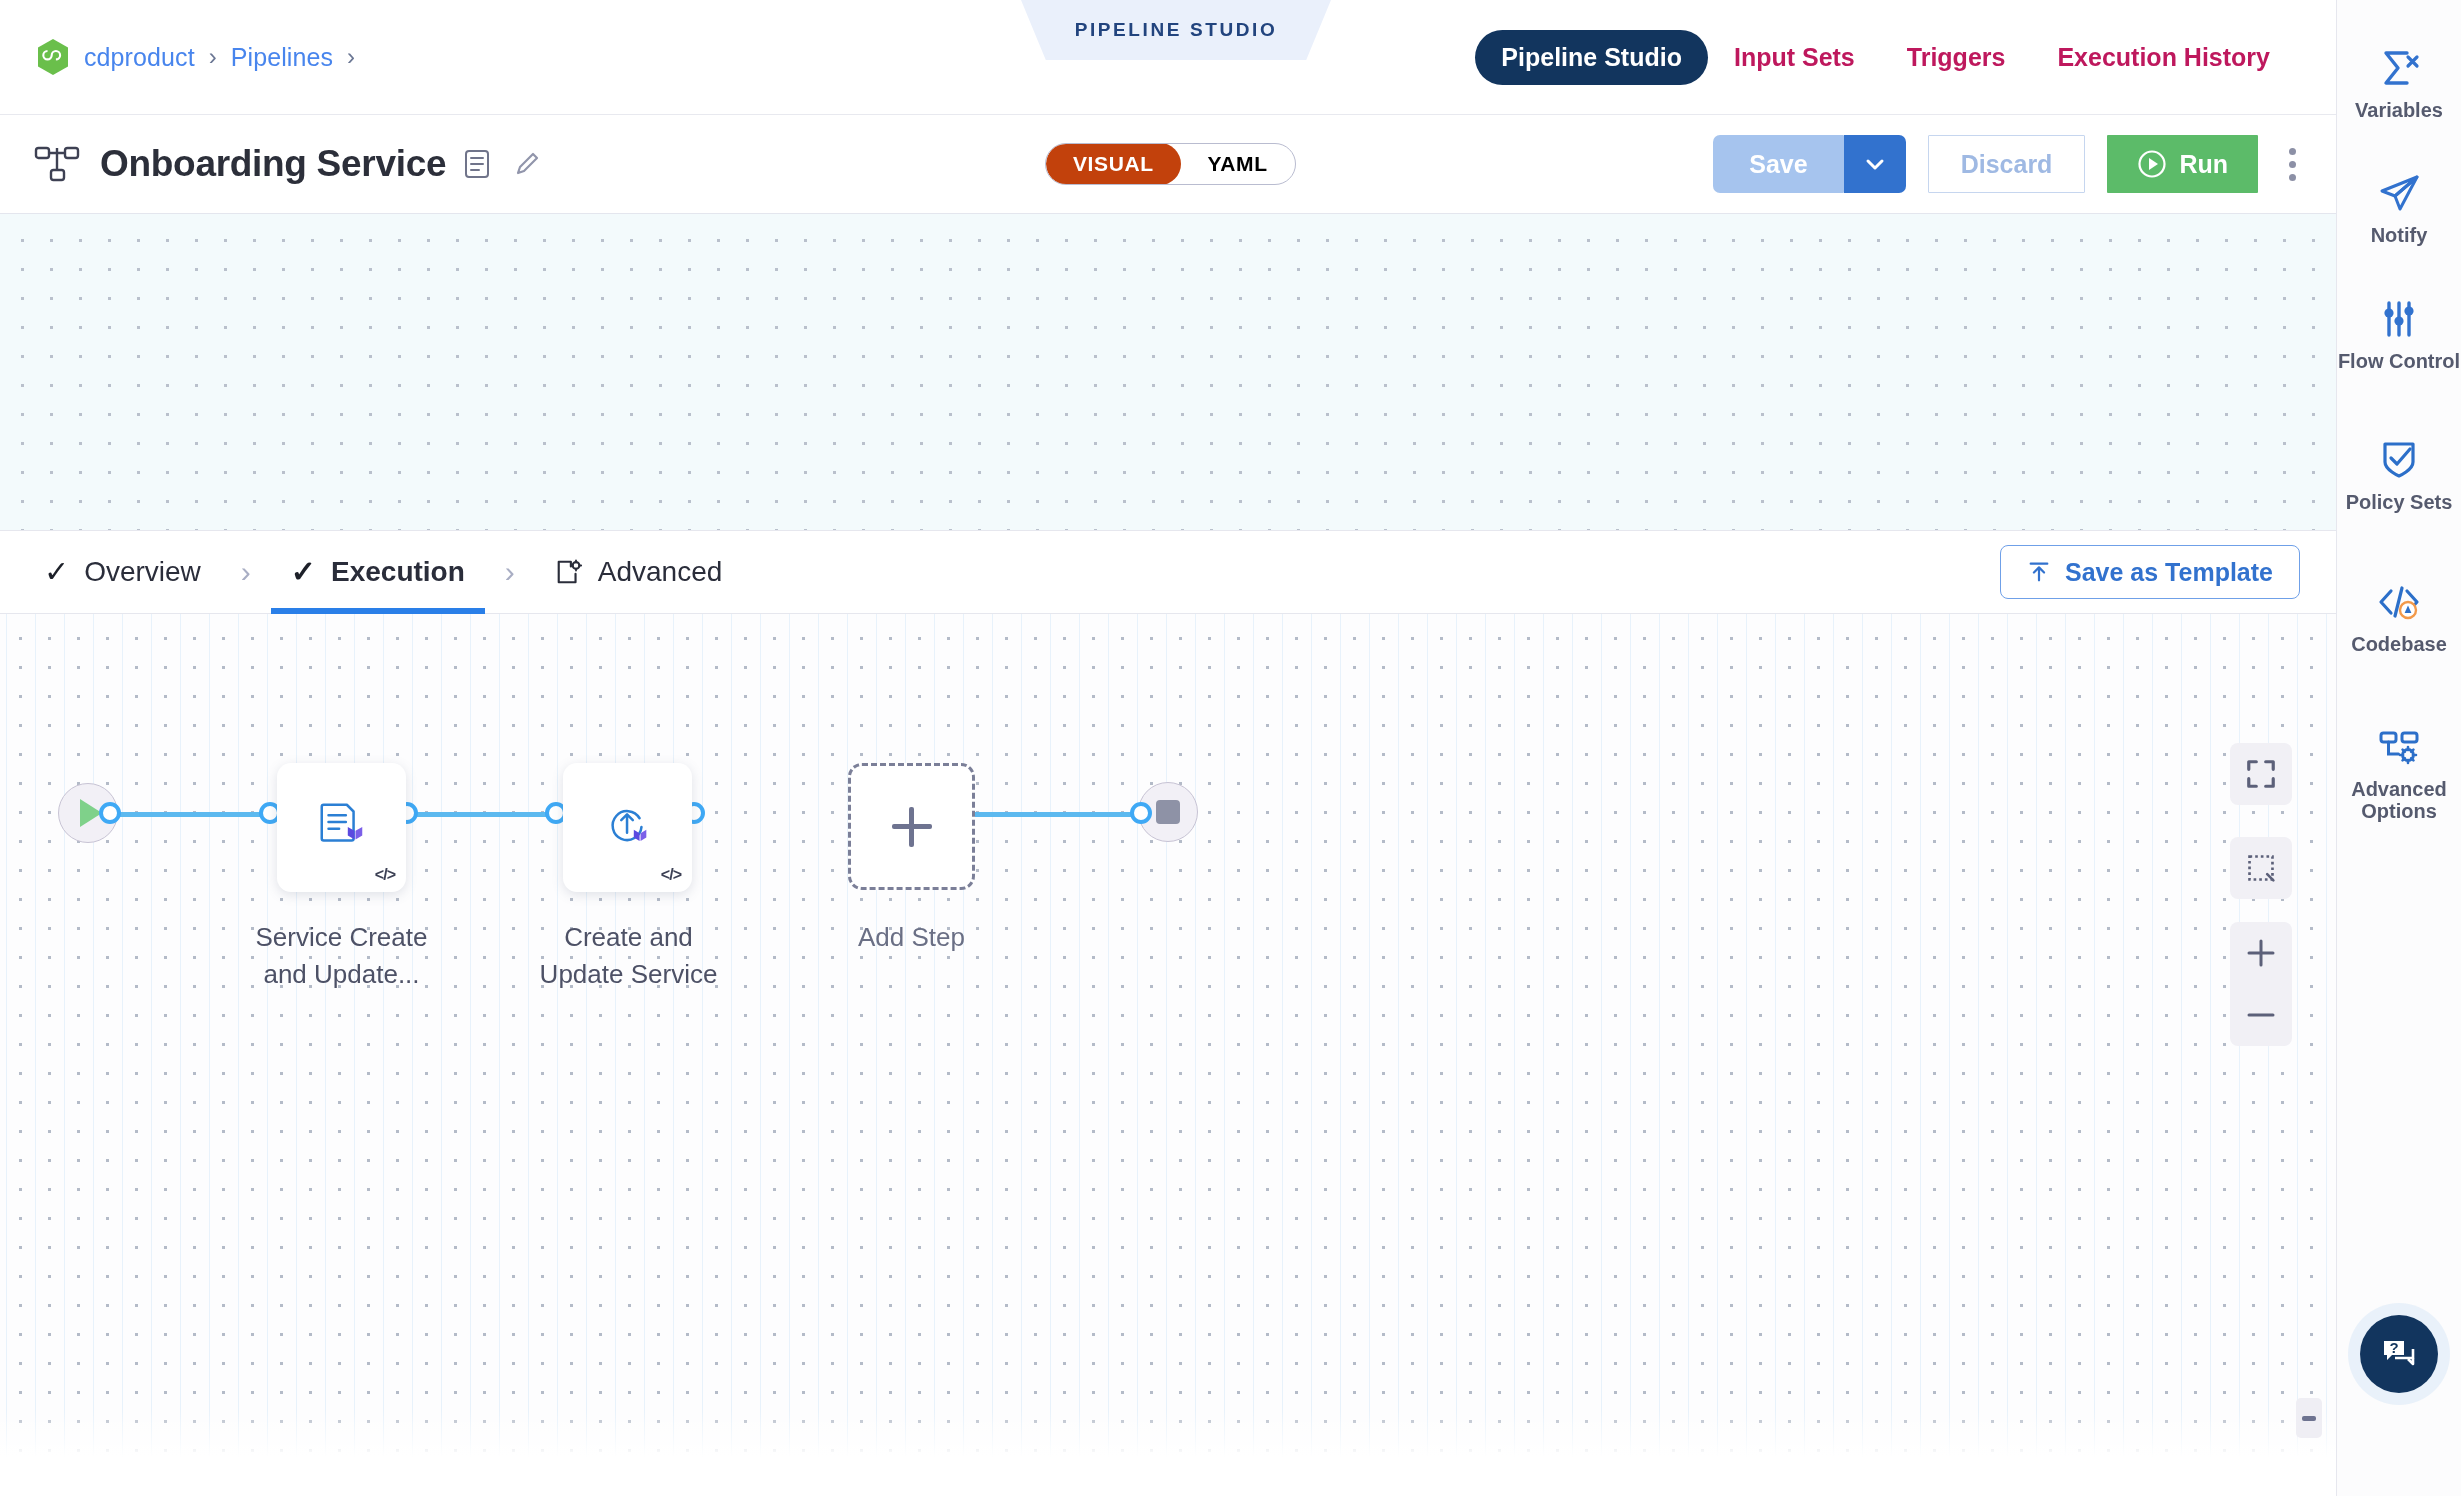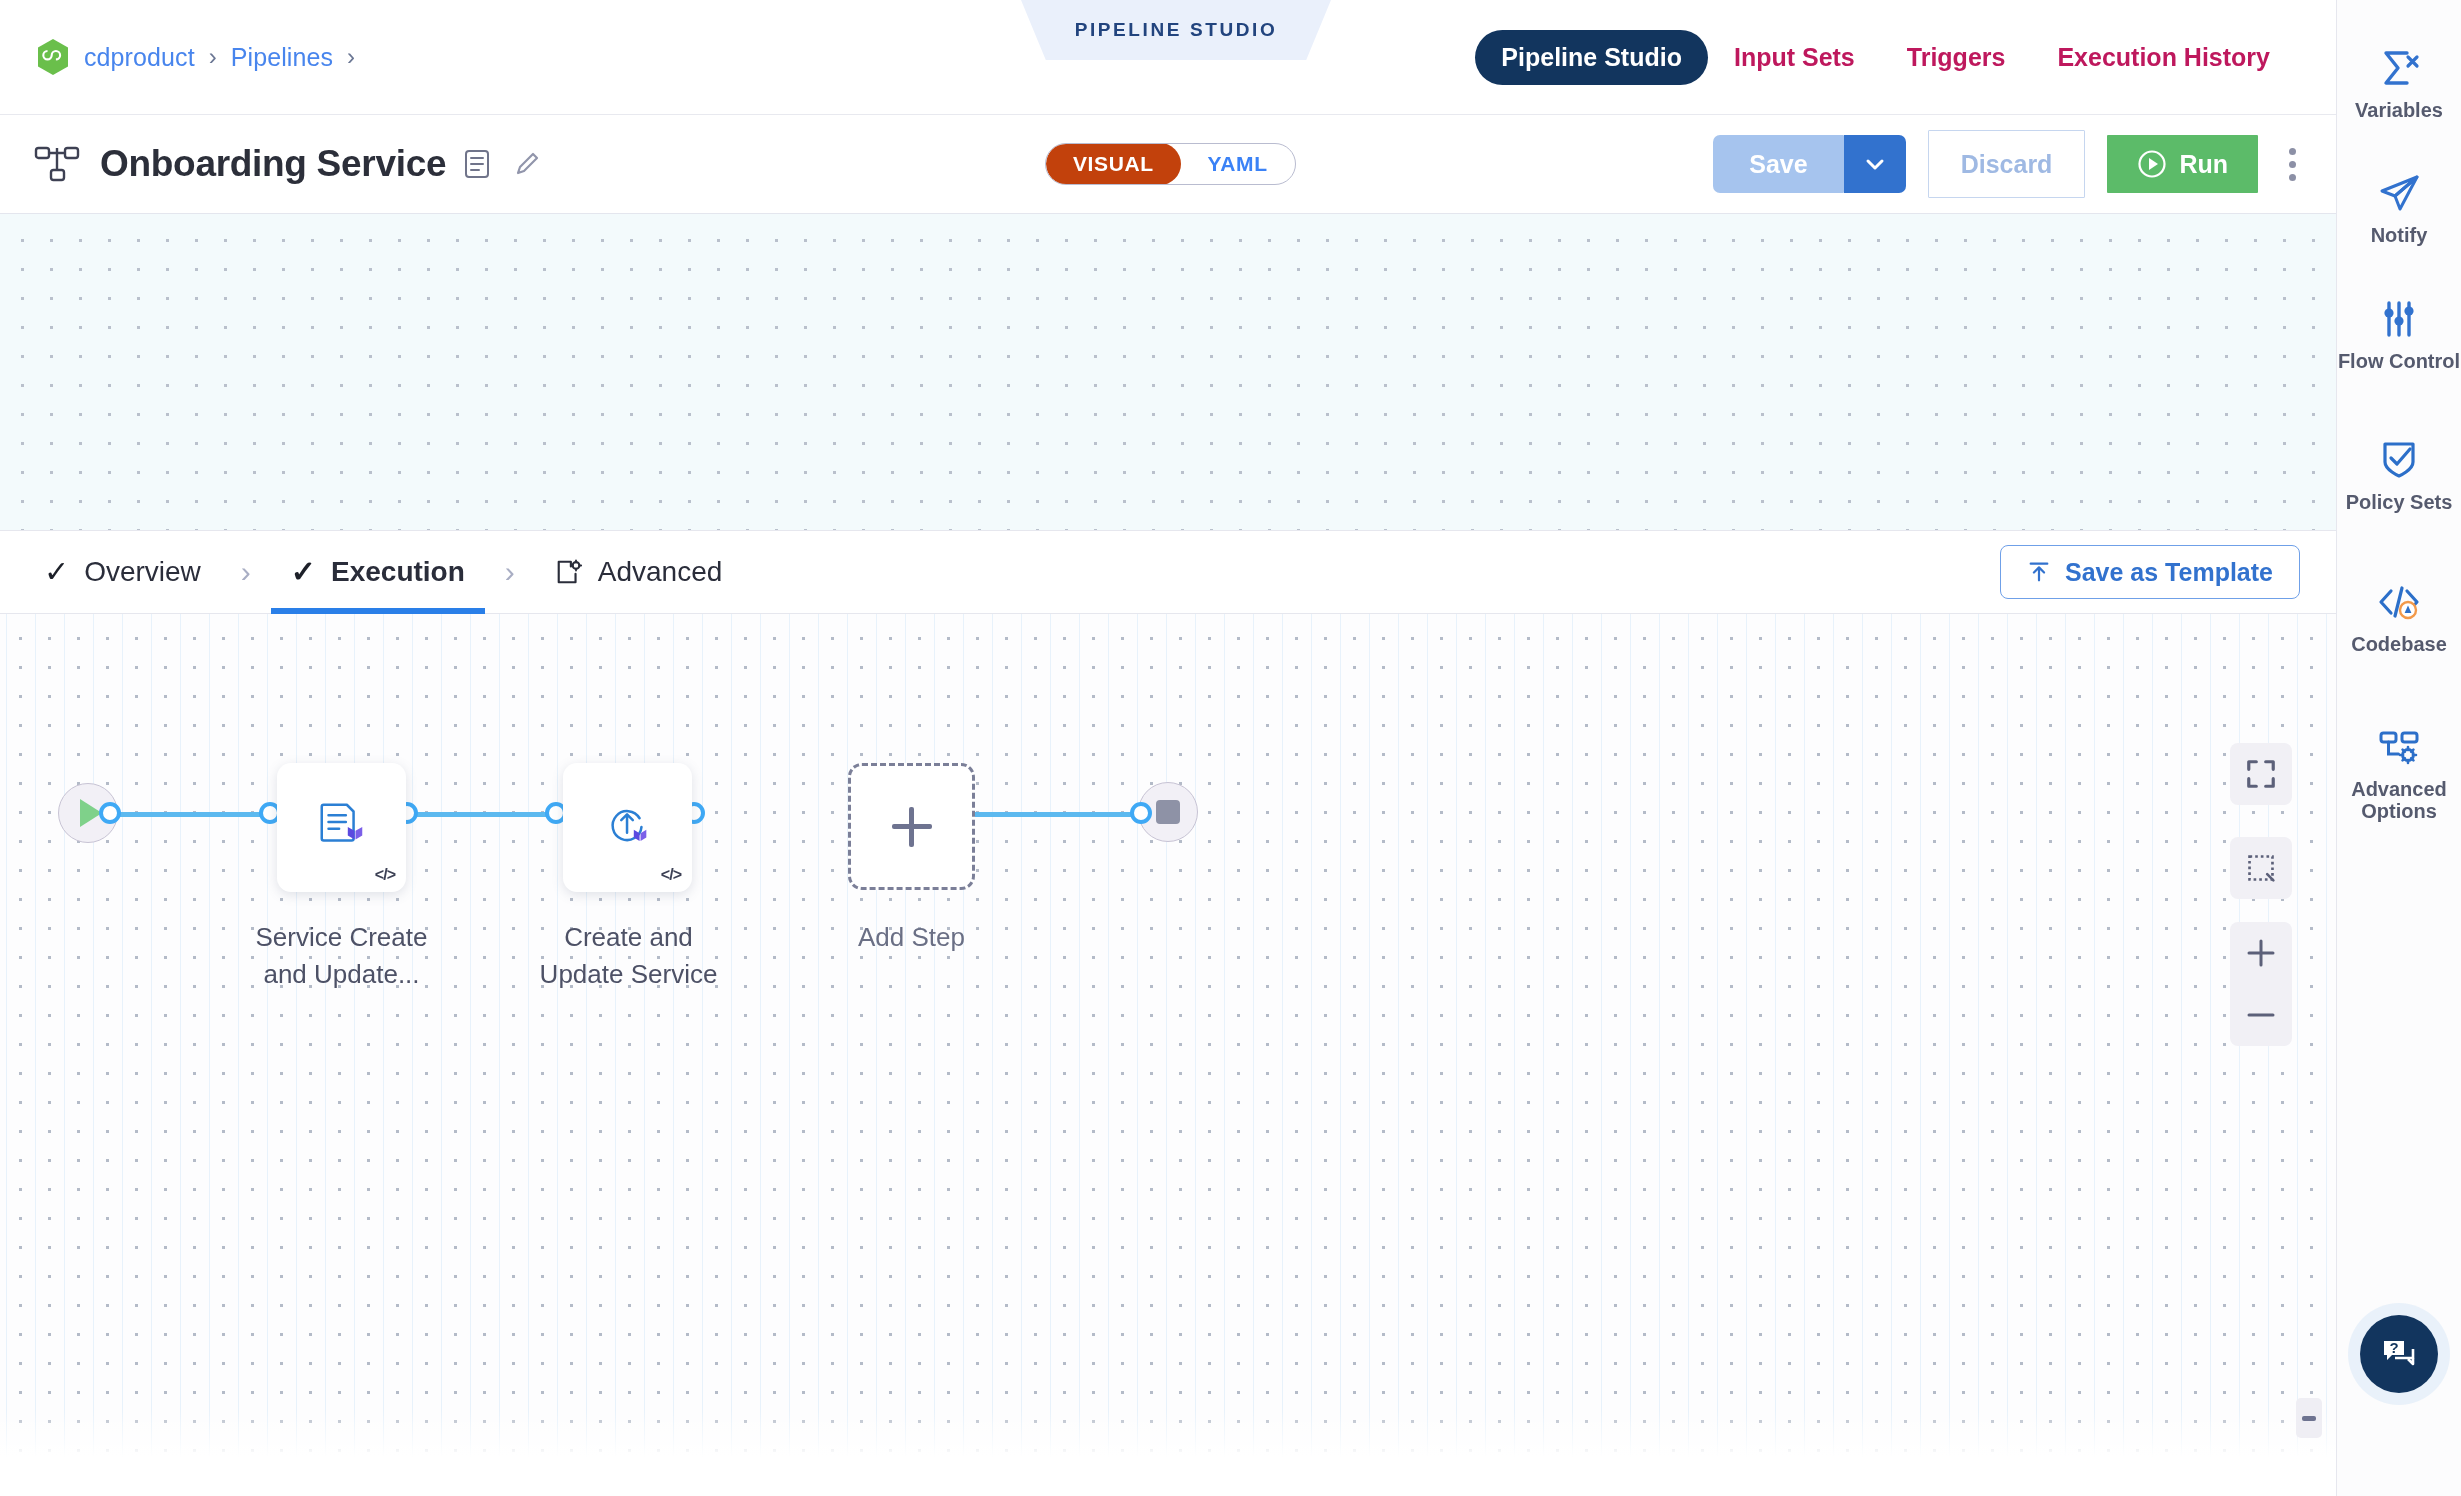--- a/index.html
+++ b/index.html
@@ -66,40 +66,40 @@
 
   .vy-toggle {
     position: absolute; left: 1045px; top: 50%; transform: translateY(-50%);
     display: flex; align-items: center;
     border: 1.5px solid #b9bcd0; border-radius: 30px;
     height: 42px; overflow: hidden; background: #fff;
   }
   .vy-toggle .seg {
     font-size: 21px; font-weight: bold; letter-spacing: 0.6px;
     padding: 0 27px; height: 36px; display:flex; align-items:center;
-    cursor: pointer; color: #3b82f6;
+    cursor: pointer; color: #000000;
   }
   .vy-toggle .seg.active { background: #c2410c; color: #fff; border-radius: 30px; height: 42px; }
 
   .title-actions { margin-left: auto; display: flex; align-items: center; gap: 22px; }
   .btn {
     font-size: 25px; font-weight: bold; border-radius: 1px;
     display: flex; align-items: center; justify-content: center;
     cursor: pointer; white-space: nowrap; border: none;
     font-family: "Liberation Sans", sans-serif;
   }
   .save-split { display: flex; border-radius: 7px; overflow: hidden; height: 58px; }
   .btn-save { background: #a6c4ee; color: #fff; padding: 0 36px; height: 58px; }
   .btn-save-caret {
     background: #3272ce; width: 62px; height: 58px;
     display: flex; align-items: center; justify-content: center; cursor: pointer;
   }
   .btn-discard {
     background: #fff; color: #9fb9e3; border: 1.5px solid #c6d6ef;
-    padding: 4px 32px; height: 68px;
+    padding: 4px 32px; height: 58px;
   }
   .btn-run {
     background: #5cbb69; color: #fff; padding: 0 30px; height: 58px; gap: 12px;
   }
   .kebab { width: 16px; height: 52px; display:flex; flex-direction:column; justify-content:center; align-items:center; gap:6px; cursor:pointer; margin-left:4px;}
   .kebab i { width: 7px; height: 7px; border-radius: 50%; background: #8c90a6; display:block;}
 
   
   .canvas {
     position: relative; overflow: hidden;

